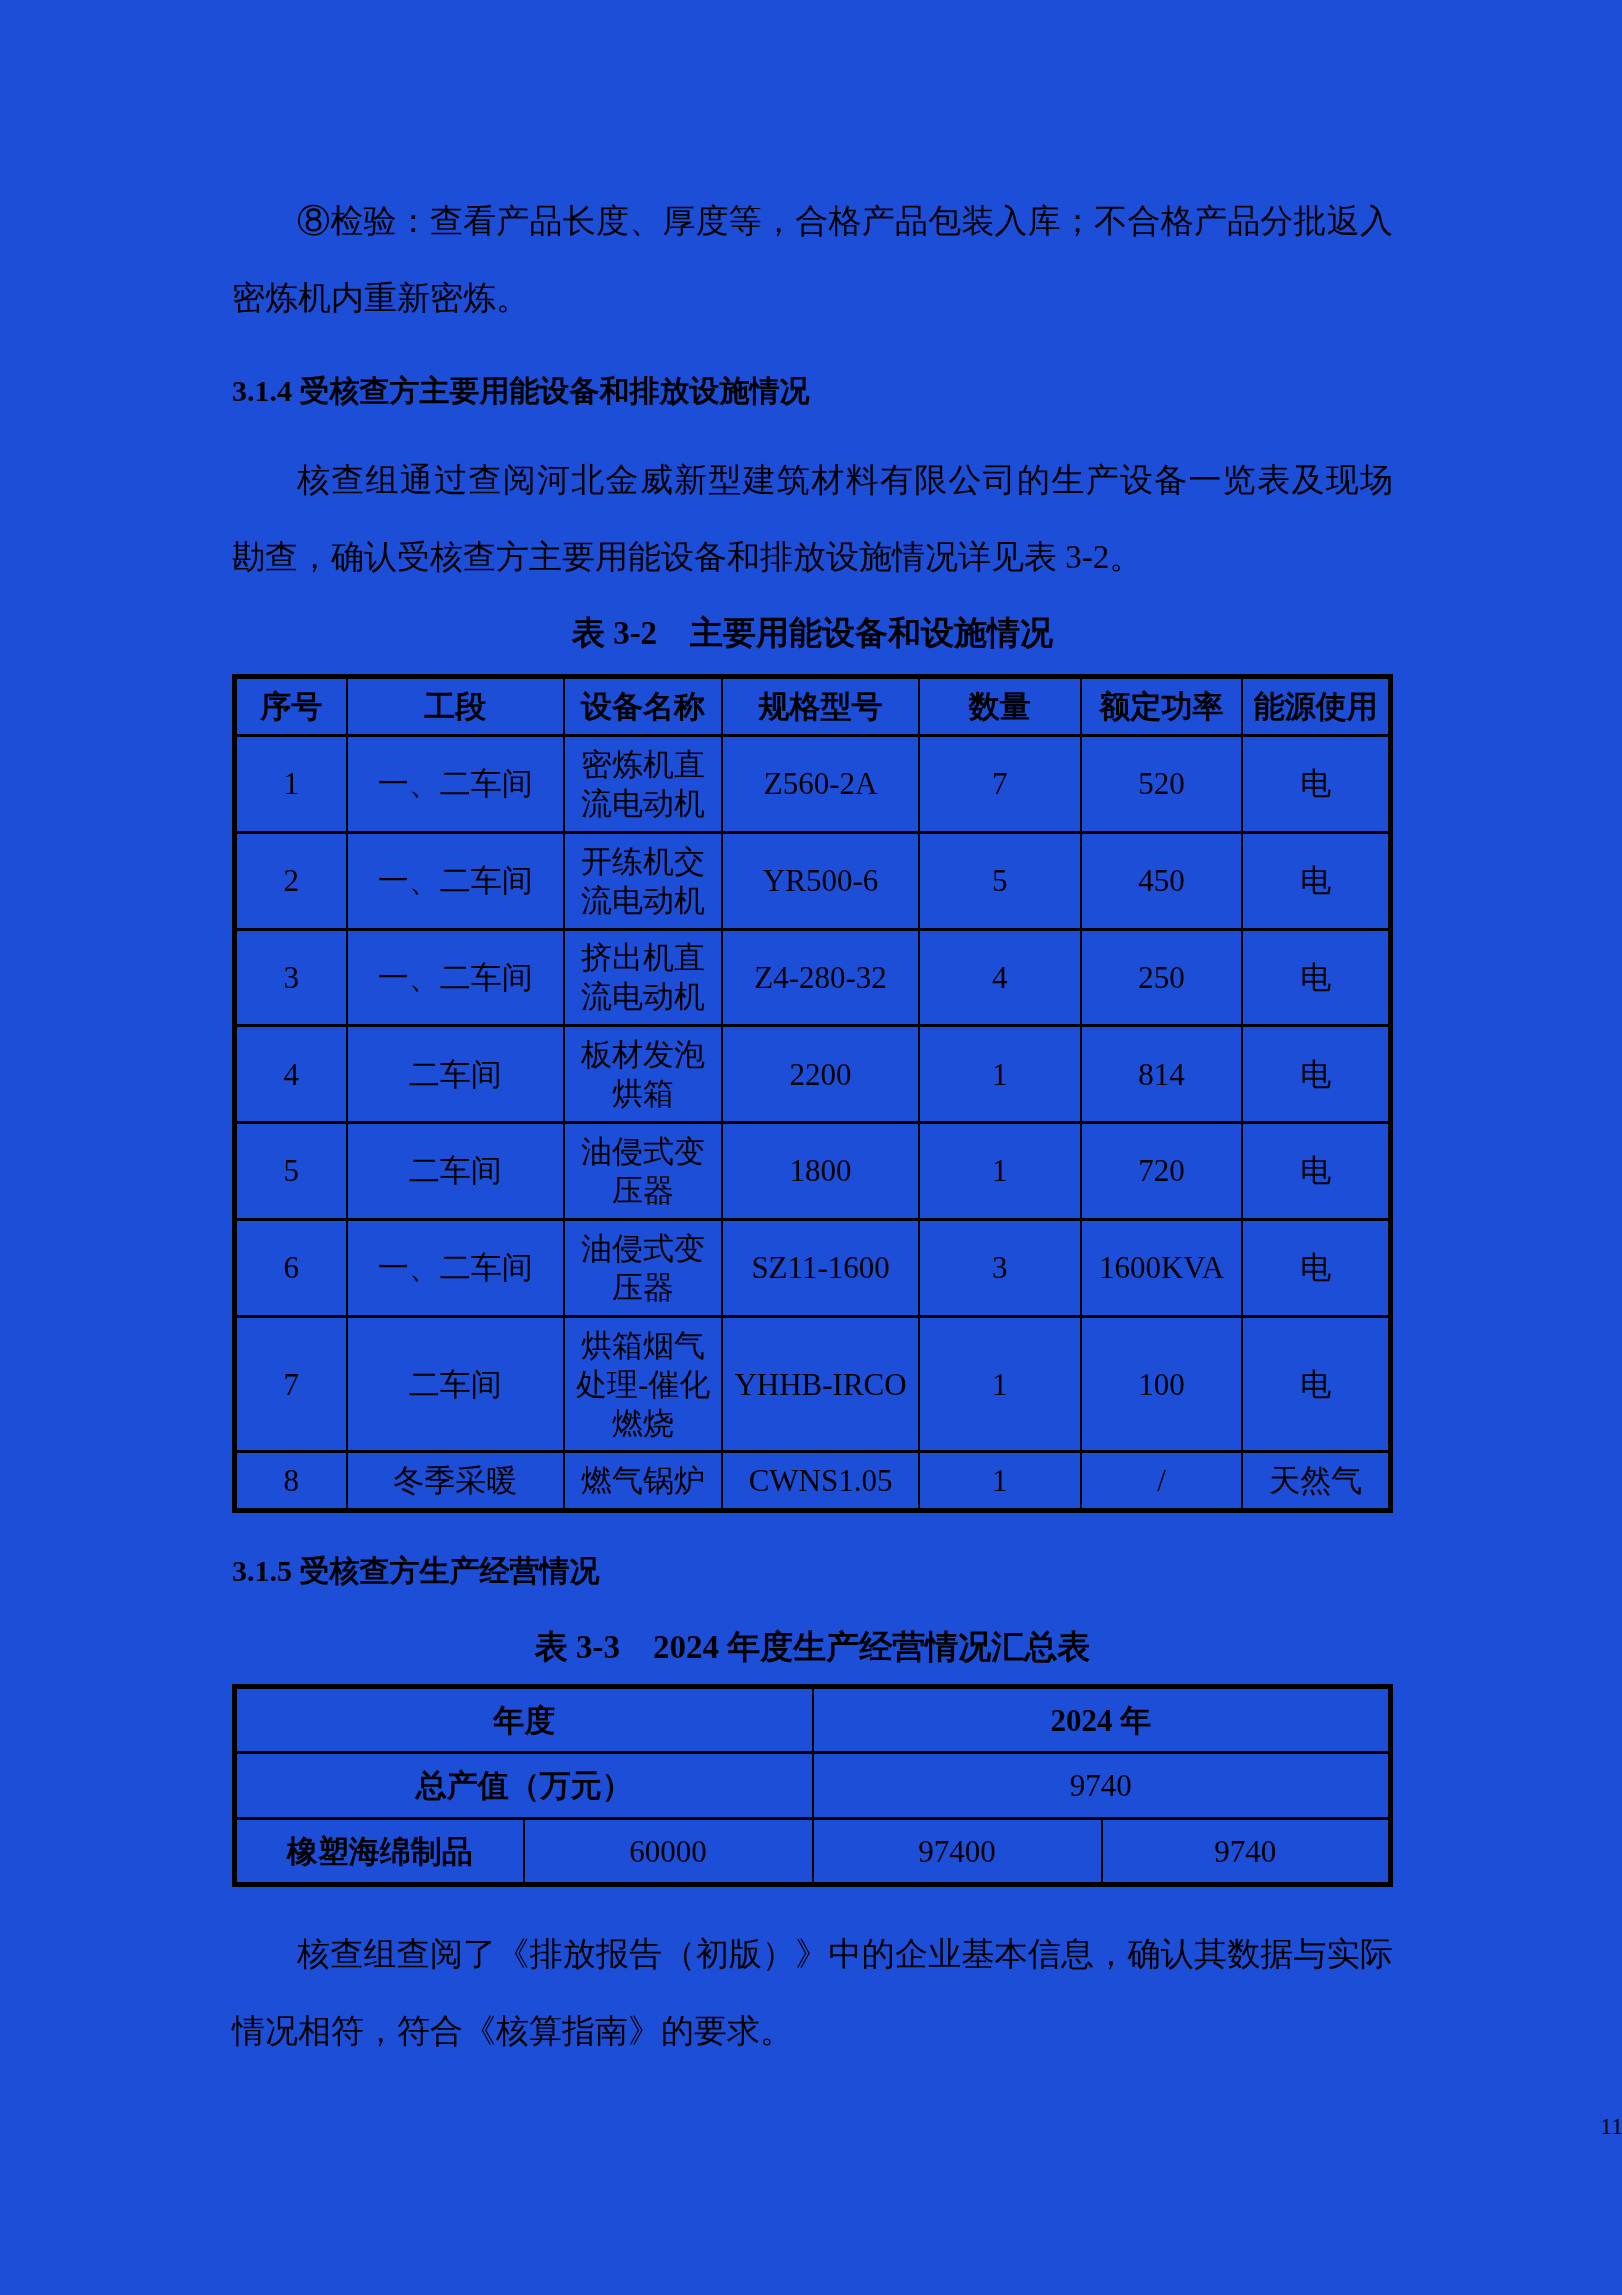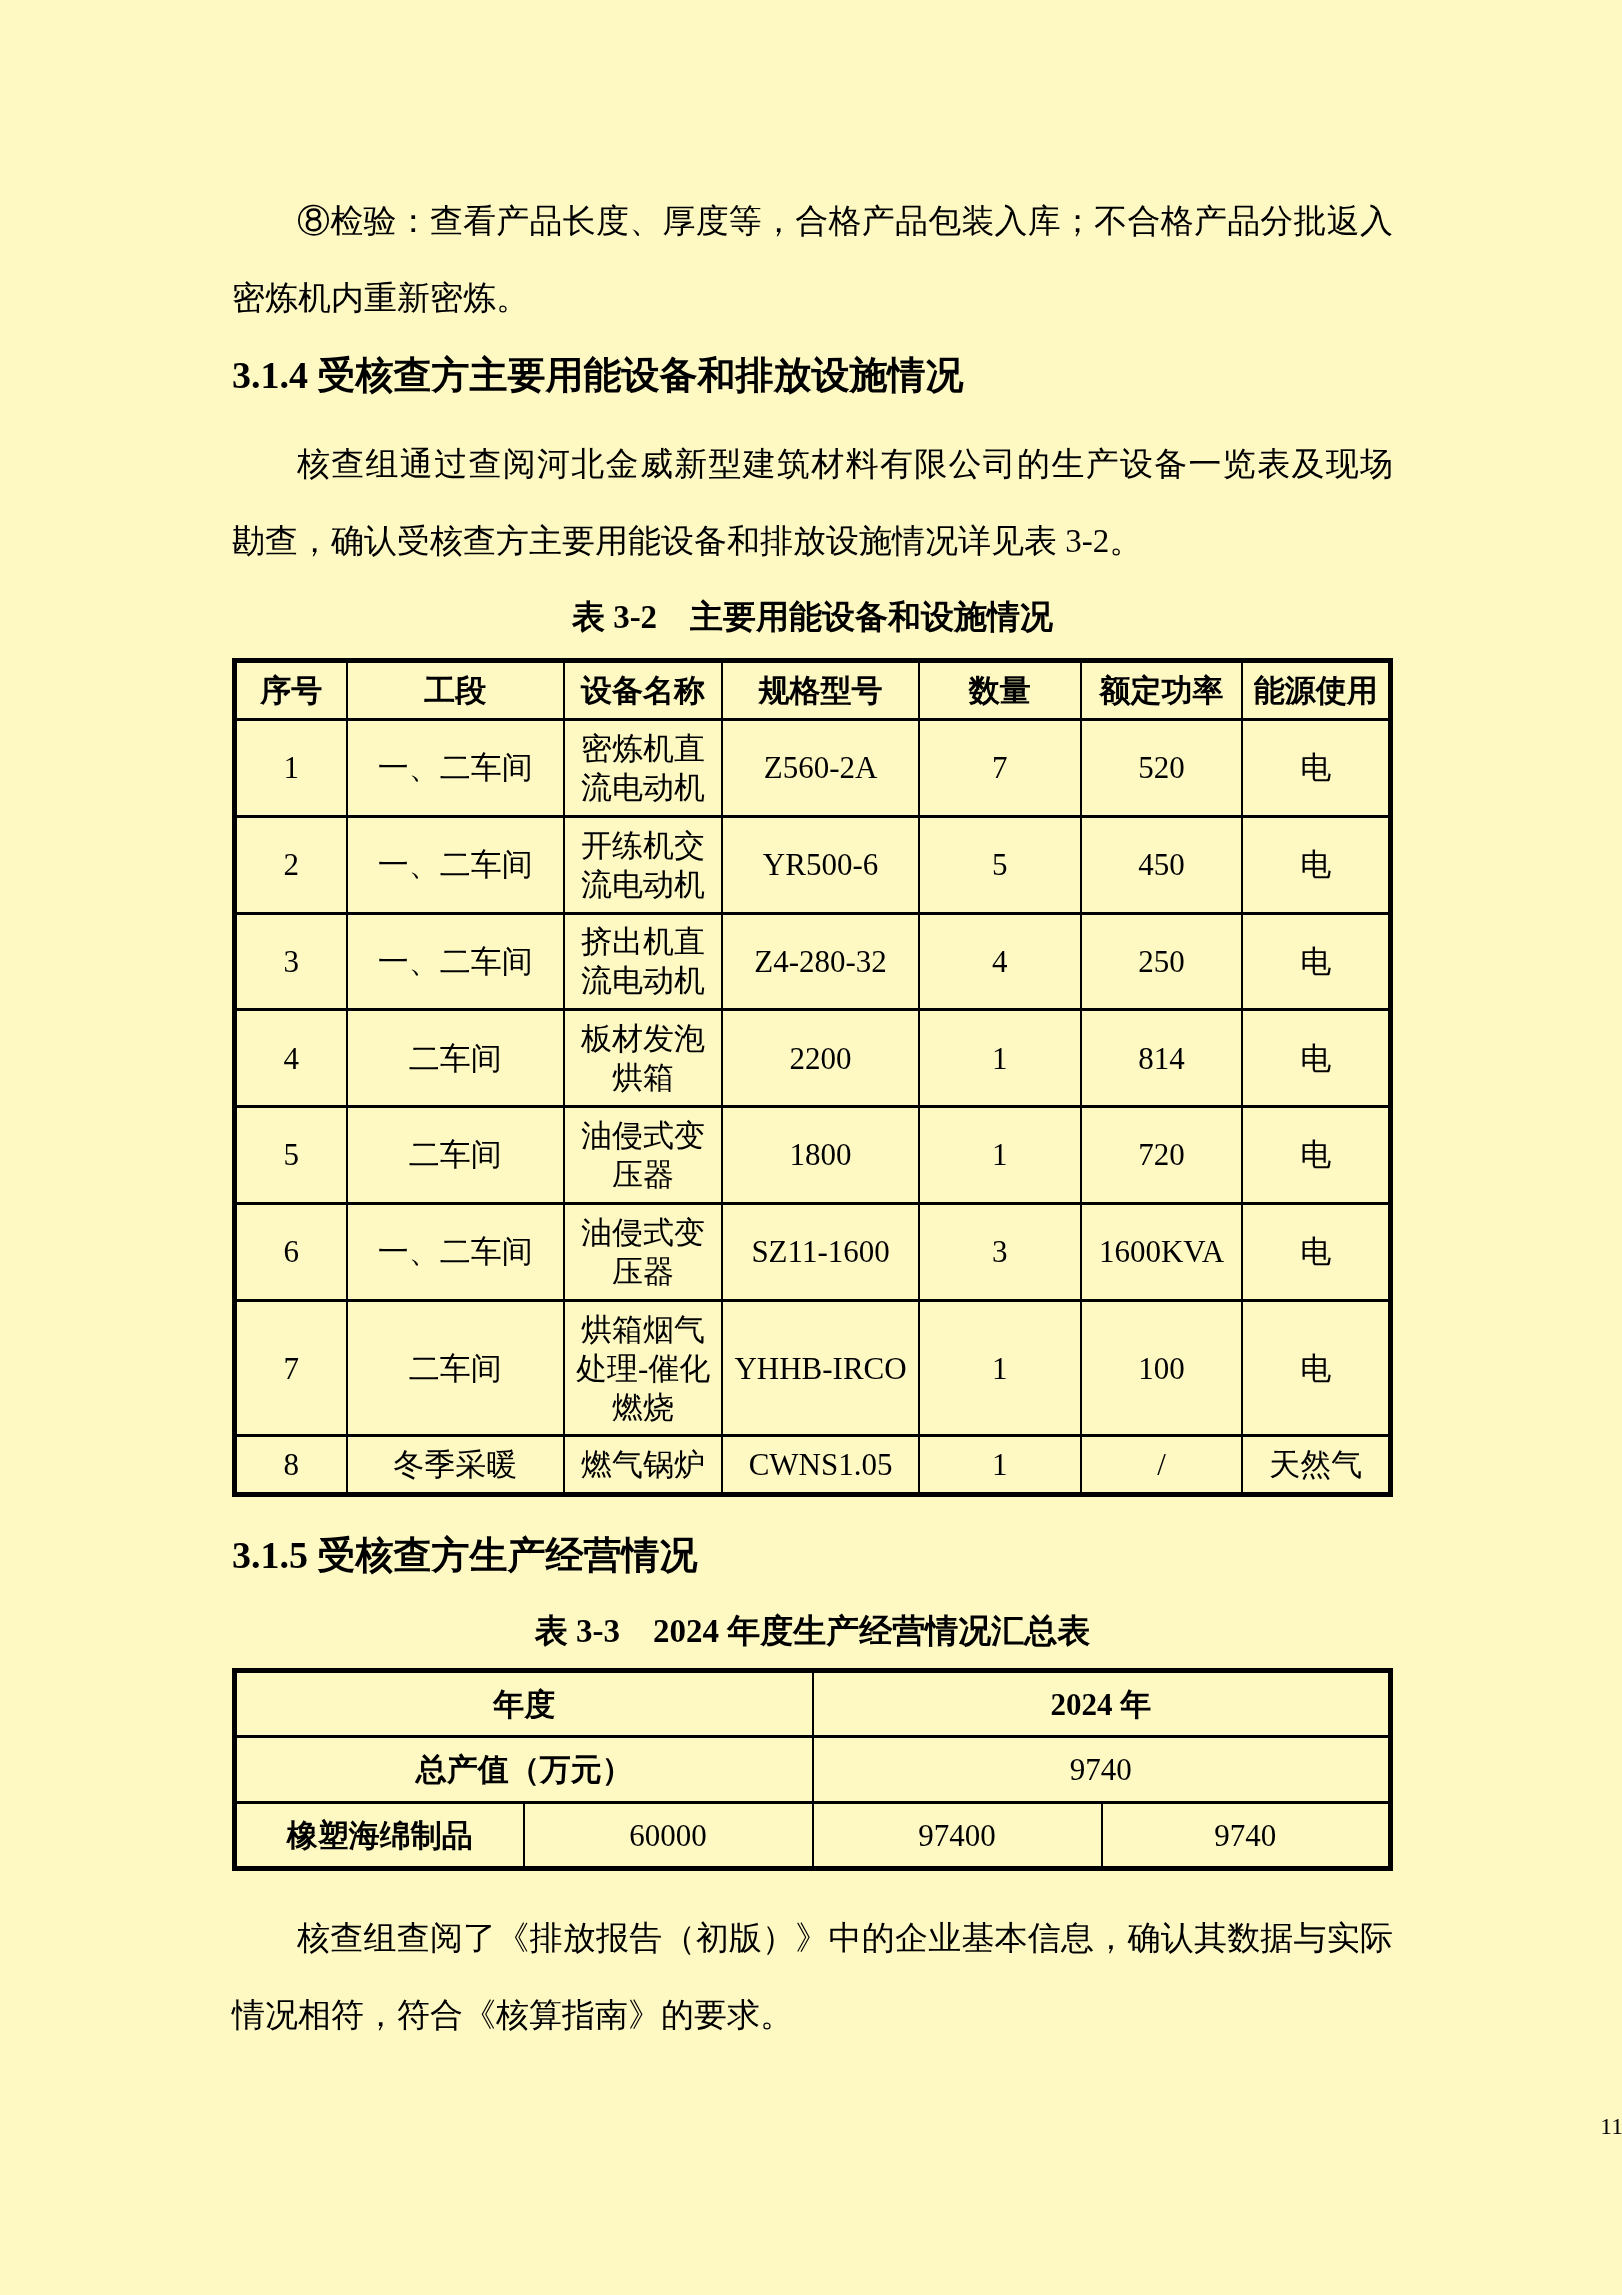--- a/index.html
+++ b/index.html
@@ -1,35 +1,35 @@
 <!DOCTYPE html>
 <html style="font-size:10.5px"><head>
 <meta charset="utf-8">
 <style>
   html,body{margin:0;padding:0;background:#ffffff;}
   .page{
     position:relative;
     width:1623px;height:2295px;
-    background:#fef9c3;
+    background:#1d4ed8;
     color:#000;
     font-family:"Liberation Serif","DejaVu Serif",serif;
     overflow:hidden;
   }
   .content{padding:0 230px 0 232px;}
   .para{margin:0;font-size:33px;}
   .para .tline{display:block;line-height:77px;}
   .para .jline{
     display:block;line-height:77px;
     text-align:justify;text-align-last:justify;
     text-indent:65px;
   }
   .p-first{margin-top:183px;}
   .h-sec{
-    margin:9px 0 0 0;
-    font-size:38px;line-height:58px;font-weight:bold;
+    margin:25px 0 0 0;
+    font-size:30px;line-height:58px;font-weight:bold;
   }
   .p-314{margin-top:22px;}
   .caption{
     margin-top:9.2px;
     font-size:33px;line-height:56px;font-weight:bold;
     text-align:center;
   }
   table{
     border-collapse:collapse;width:100%;table-layout:fixed;
     font-size:31px;

